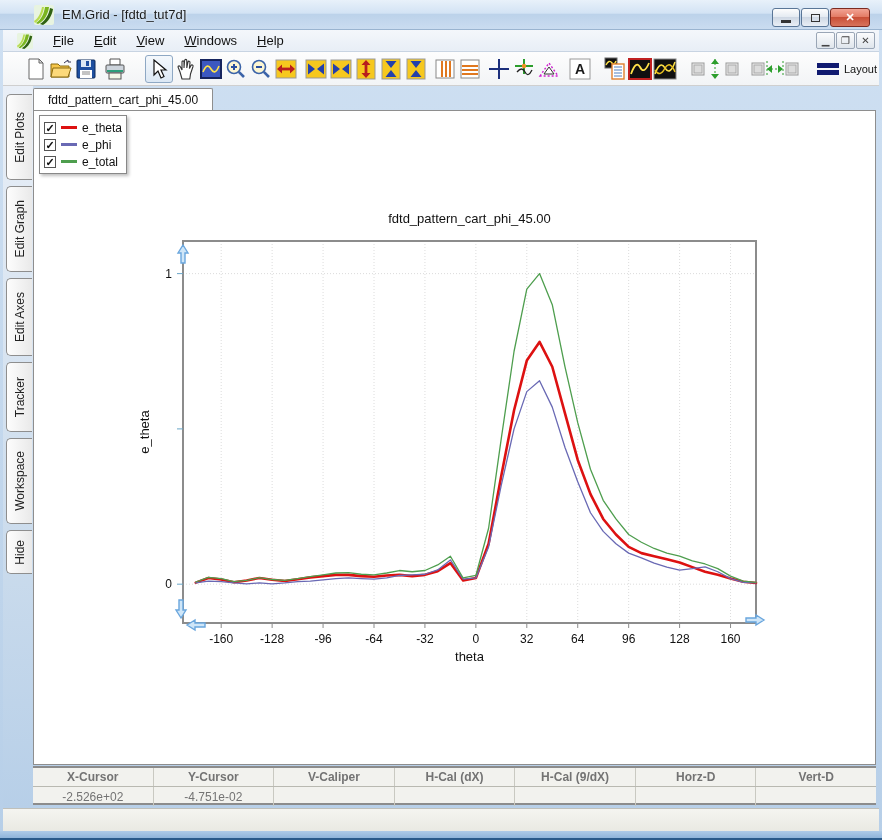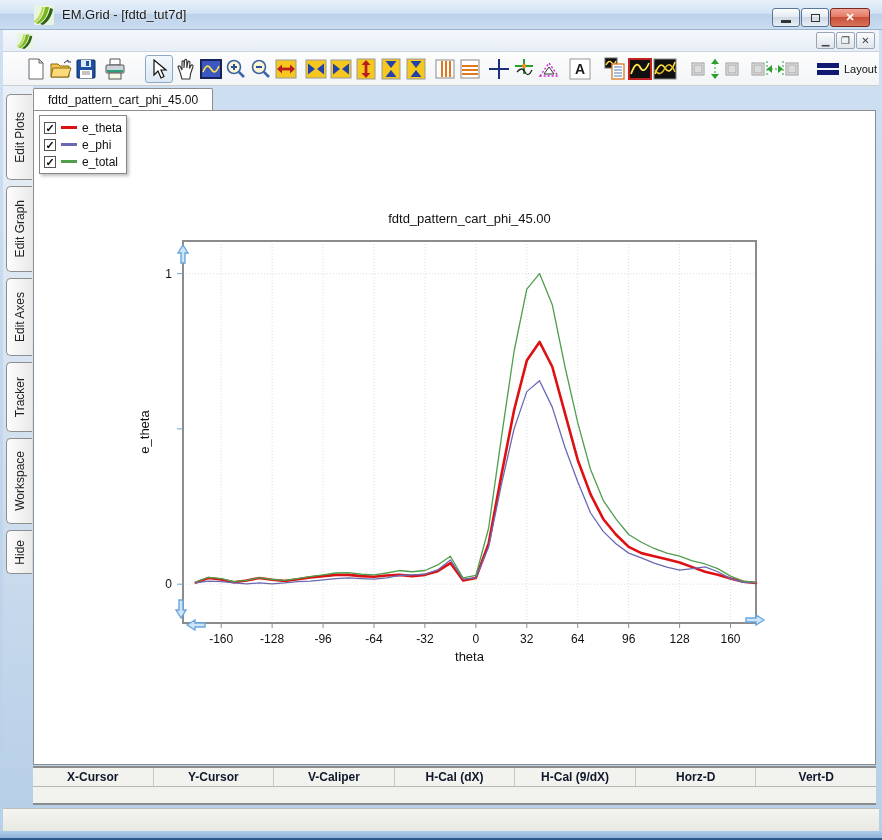--- a/index.html
+++ b/index.html
@@ -91,21 +91,21 @@
   .legend-check {
     width:12px; height:12px; border:1px solid #555; background:#fff; margin-right:5px;
     font-size:11px; line-height:11px; color:#111; text-align:center; font-weight:bold;
   }
   .legend-line { width:16px; height:3px; margin-right:5px; }
   .legend-label { font-size:12px; color:#111; }
   
   #readout {
     position:absolute; left:33px; top:766px; width:843px; height:39px;
     background:#f2f2ee; border-top:2px solid #8c8c8c; border-bottom:2px solid #8c8c8c;
-    font-size:12px; color:#0f172a;
+    font-size:12px; color:#737373;
   }
   .ro-row { display:flex; height:19px; }
   .ro-row.hdr { border-bottom:1px solid #b9b9b1; font-weight:bold; }
   .ro-cell { flex:1; display:flex; align-items:center; justify-content:center;
              border-right:1px solid #c9c9c1; overflow:hidden; }
   .ro-cell:last-child { border-right:none;text-align:center; }
   
   #statusbar {
     position:absolute; left:3px; top:808px; width:876px; height:23px;
     background:linear-gradient(180deg,#f4f4f0,#e9e9e3); border-top:1px solid #c0c0ba;
@@ -140,20 +140,27 @@
     </div>
   </div>
 
   <div id="menubar">
     <svg class="menu-icon" viewBox="0 0 20 20">
       <rect x="0" y="0" width="20" height="20" rx="2" fill="#e8f4e0"></rect>
       <path d="M2 18 C8 14 10 8 11 2 L15 2 C14 10 10 16 4 19 Z" fill="#7ab520"></path>
       <path d="M6 19 C12 15 15 9 16 3 L19 4 C18 11 14 17 9 20 Z" fill="#2f6212"></path>
       <path d="M0 16 C5 13 7 7 8 2 L10 2 C9 9 6 15 1 18 Z" fill="#b8dc50"></path>
     </svg>
+    <div id="menu-items" style="display: flex;">
+        <span class="menu-item"><u>F</u>ile</span>
+        <span class="menu-item"><u>E</u>dit</span>
+        <span class="menu-item"><u>V</u>iew</span>
+        <span class="menu-item"><u>W</u>indows</span>
+        <span class="menu-item"><u>H</u>elp</span>
+      </div>
     <div class="mdi-btns">
       <div class="mdi-btn">▁</div>
       <div class="mdi-btn">❐</div>
       <div class="mdi-btn">✕</div>
     </div>
   </div>
 
   <div id="toolbar">
     <div class="tb" style="margin-left:20px">
       <svg width="20" height="22" viewBox="0 0 20 22">
@@ -455,17 +462,26 @@
   <div id="readout">
     <div class="ro-row hdr">
       <div class="ro-cell">X-Cursor</div>
       <div class="ro-cell">Y-Cursor</div>
       <div class="ro-cell">V-Caliper</div>
       <div class="ro-cell">H-Cal (dX)</div>
       <div class="ro-cell">H-Cal (9/dX)</div>
       <div class="ro-cell">Horz-D</div>
       <div class="ro-cell">Vert-D</div>
     </div>
+    <div class="ro-row">
+      <div class="ro-cell">-2.526e+02</div>
+      <div class="ro-cell">-4.751e-02</div>
+      <div class="ro-cell"></div>
+      <div class="ro-cell"></div>
+      <div class="ro-cell"></div>
+      <div class="ro-cell"></div>
+      <div class="ro-cell"></div>
+    </div>
   </div>
 
   <div id="statusbar"></div>
   <div id="bottom-edge"></div>
 </div>
 
 </body></html>

